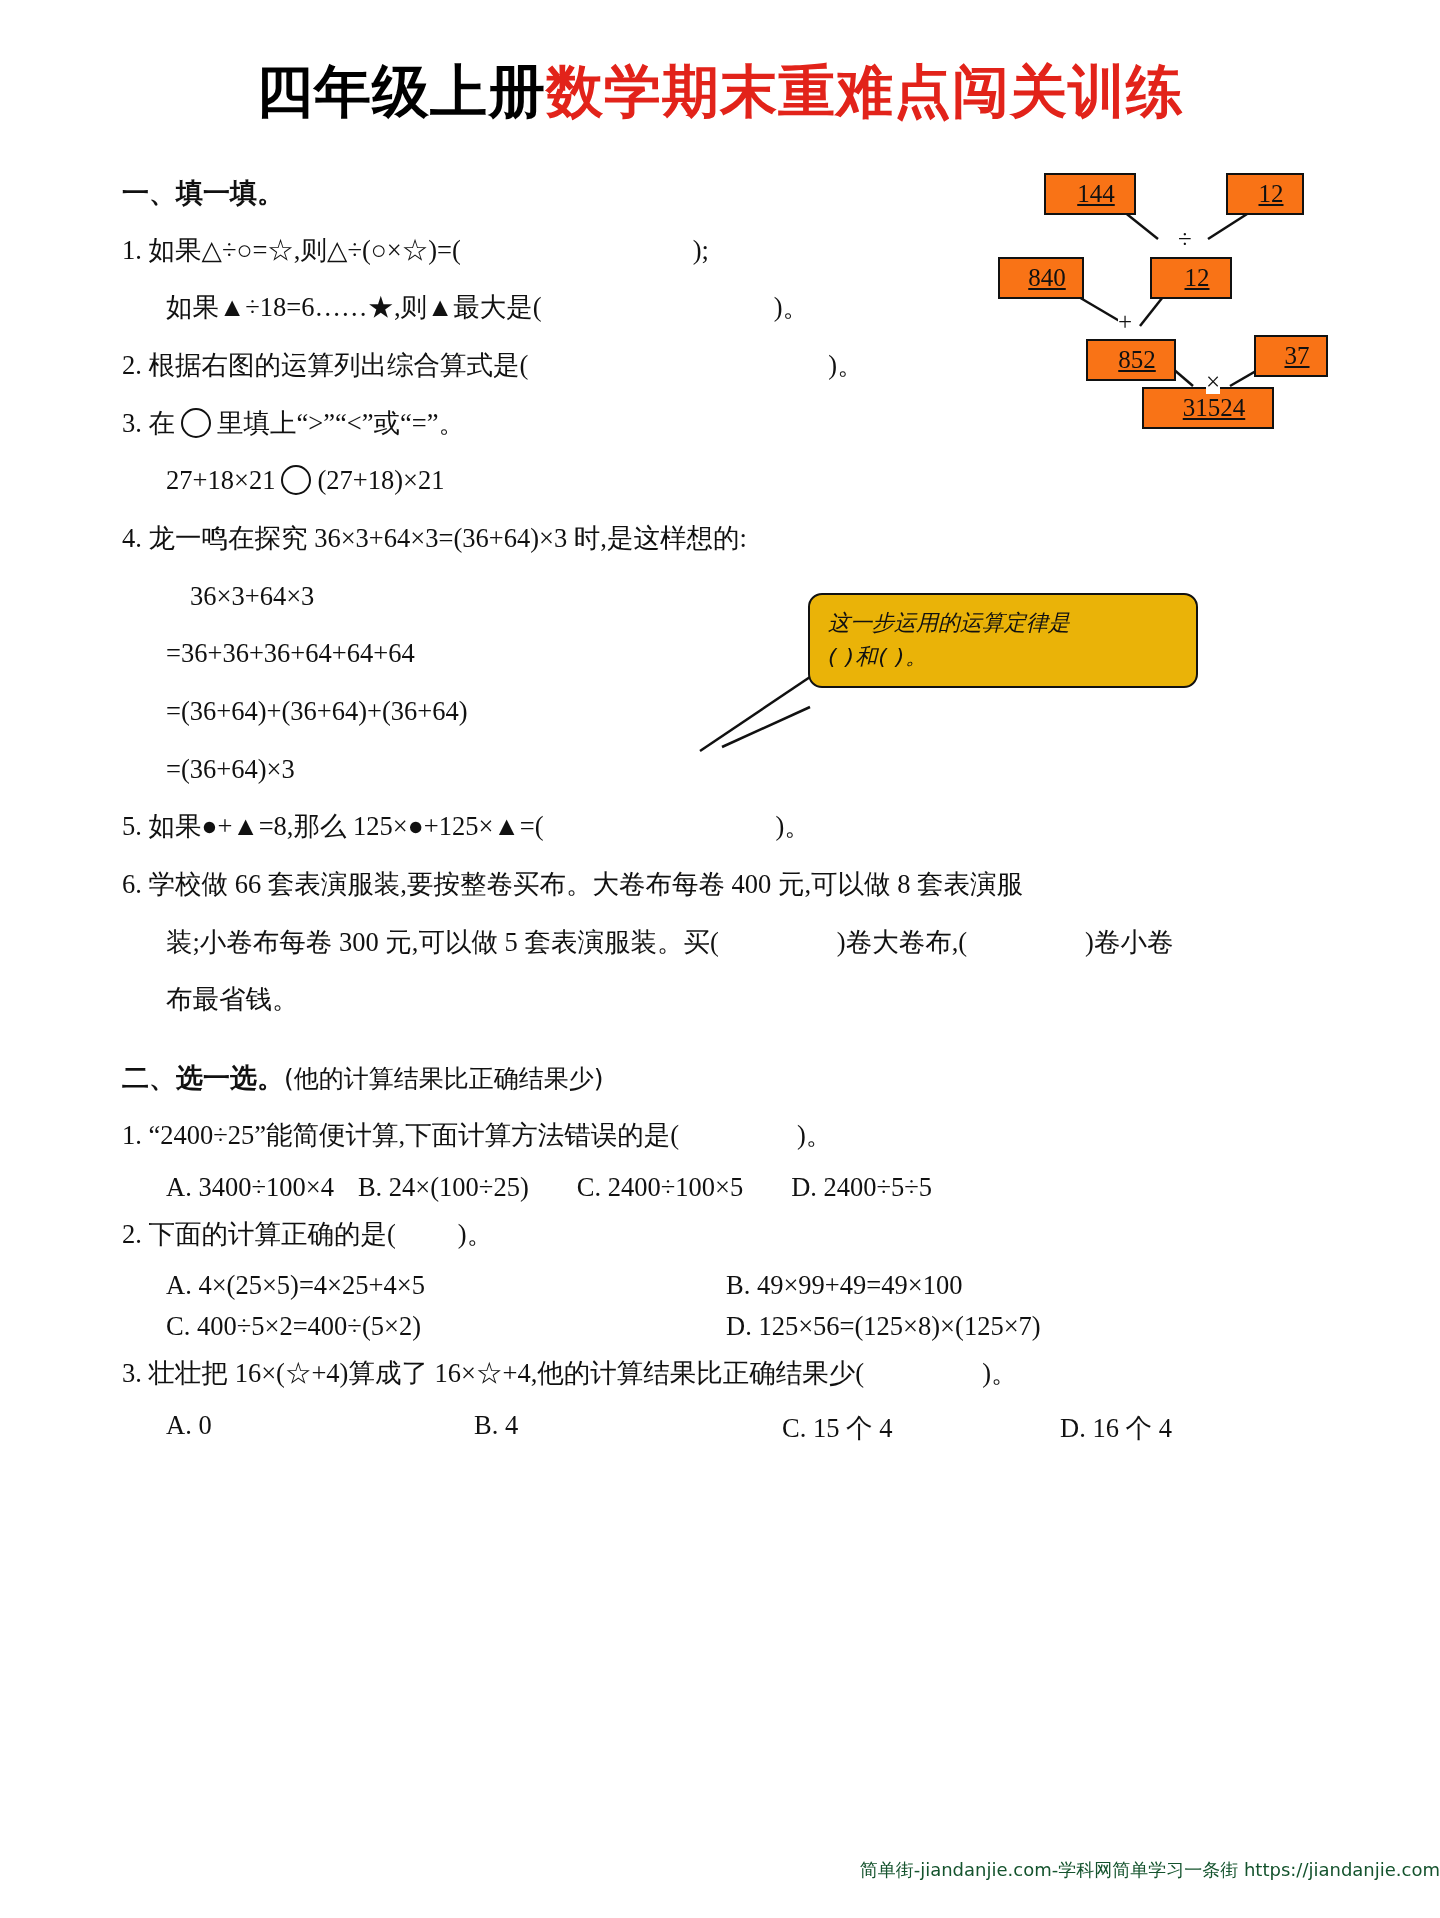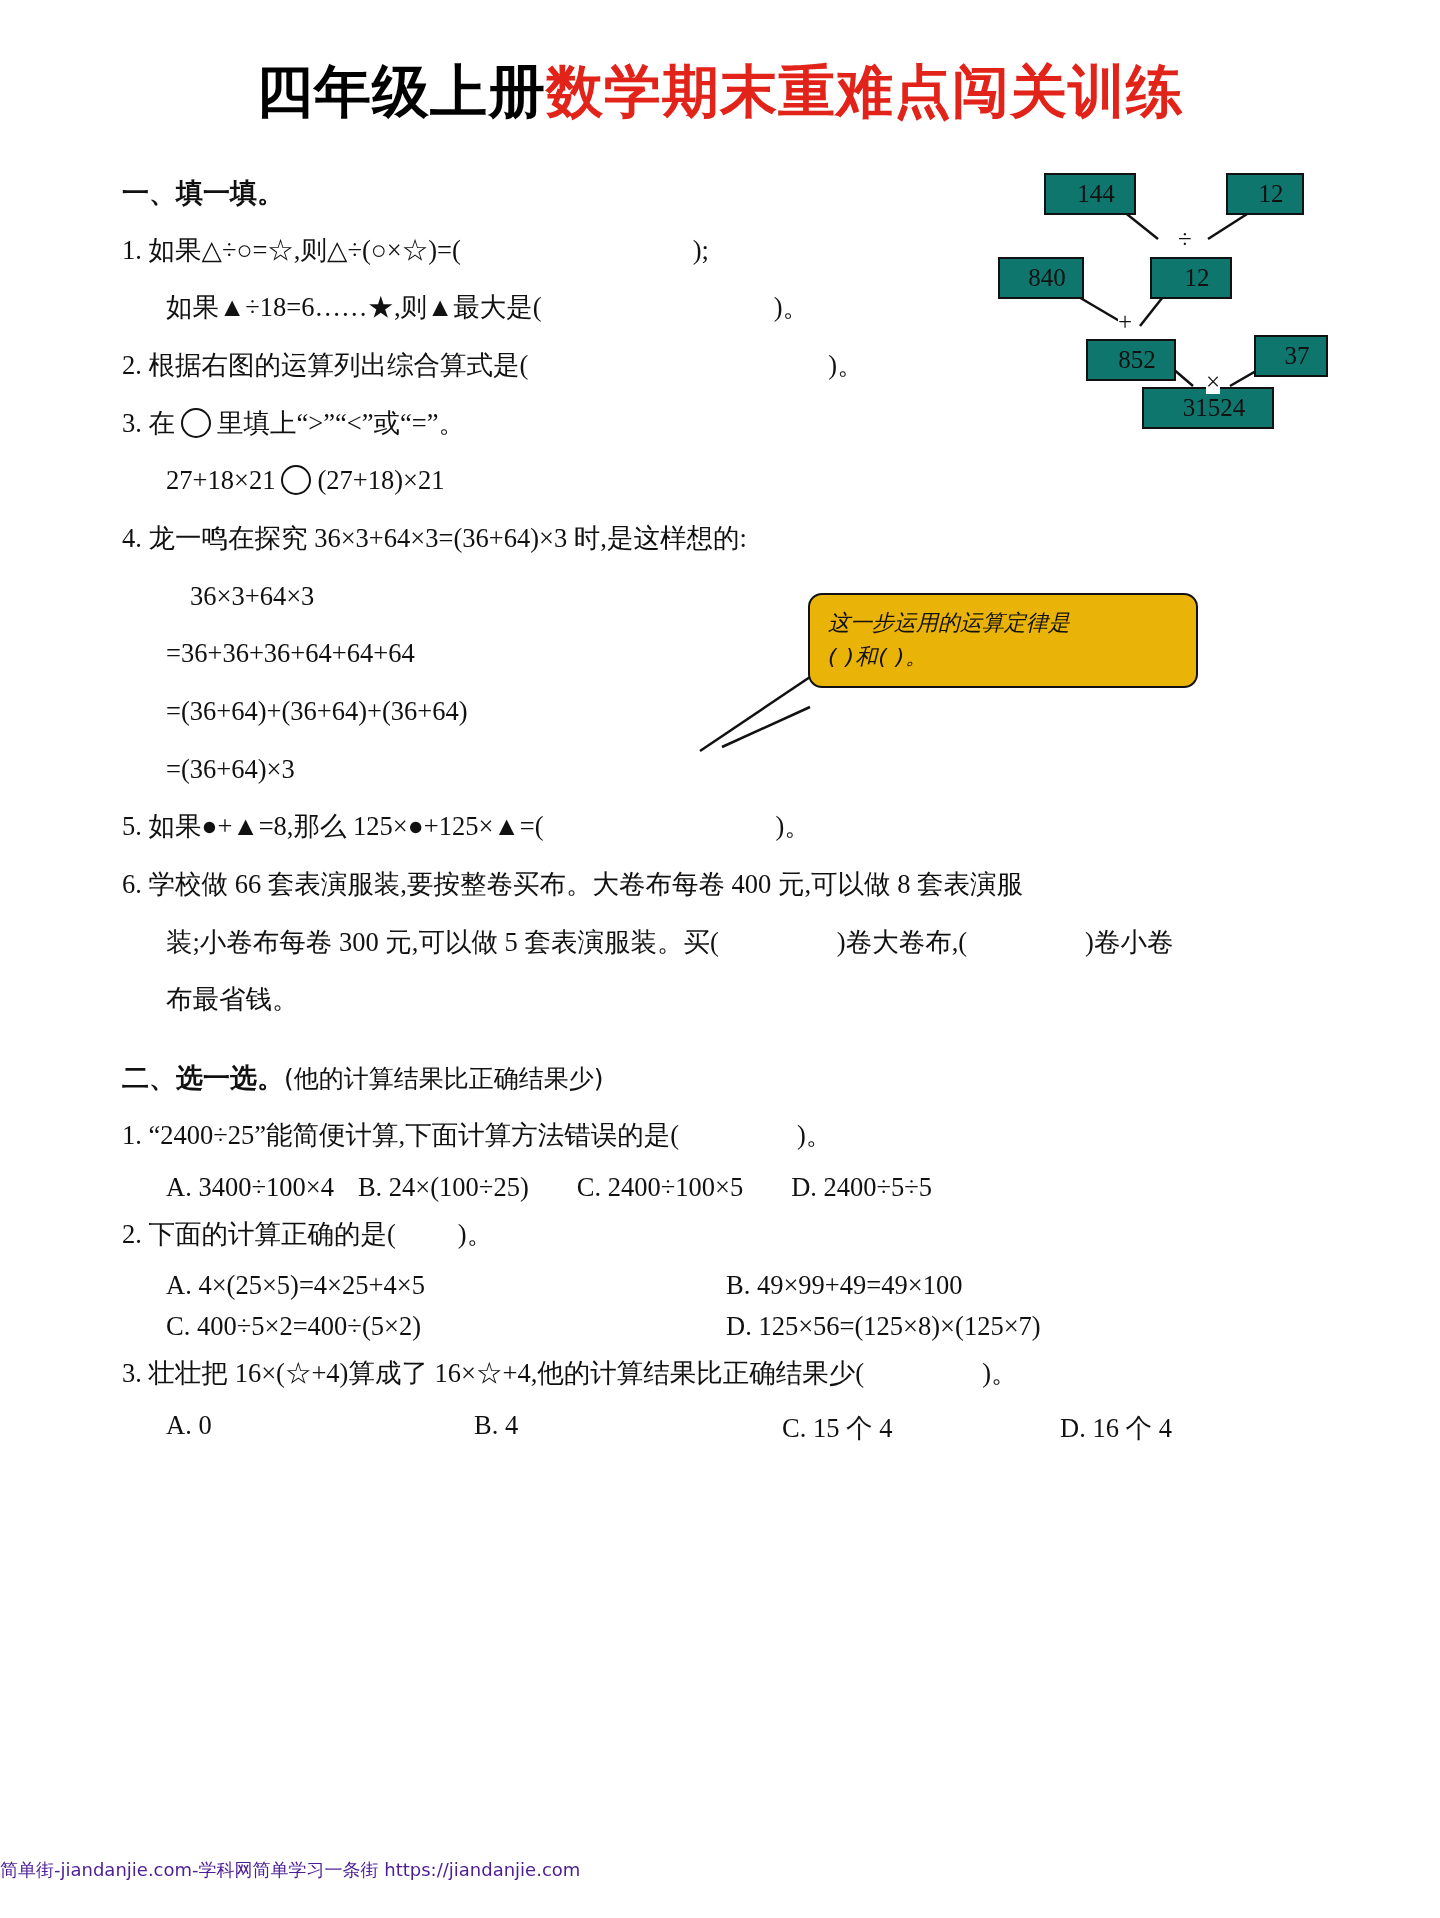--- a/index.html
+++ b/index.html
@@ -94,27 +94,28 @@
   .diagram {
     position: absolute;
     right: 10px;
     top: -12px;
     width: 330px;
     height: 230px;
   }
   .dbox {
     position: absolute;
     border: 2.5px solid #111;
-    background: #0f766e;
+    background: #f97316;
     font-size: 25px;
     font-family: "Liberation Serif", serif;
     text-align: center;
     line-height: 1;
     padding: 6px 0 7px 12px;
     z-index: 3;
+    text-decoration: underline;
   }
   .dop {
     position: absolute;
     font-size: 25px;
     z-index: 4;
     background: #fff;
     line-height: 1;
   }
   .diagram svg { position: absolute; left: 0; top: 0; z-index: 1; }
 
@@ -135,24 +136,24 @@
   .bubble-tail {
     position: absolute;
     z-index: 4;
   }
 
   
   .footer {
     position: absolute;
     left: 0; right: 0;
     bottom: 36px;
-    text-align: left;
+    text-align: right;
     font-family: "DejaVu Sans", "Liberation Sans", sans-serif;
     font-size: 18px;
-    color: #4c1d95;
+    color: #14532d;
   }
 </style>
 </head>
 <body>
 
 <div class="page">
 
   <div class="title-wrap">
     <div class="title">
       <span class="black">四年级上册</span><span class="red">数学期末重难点闯关训练</span>

